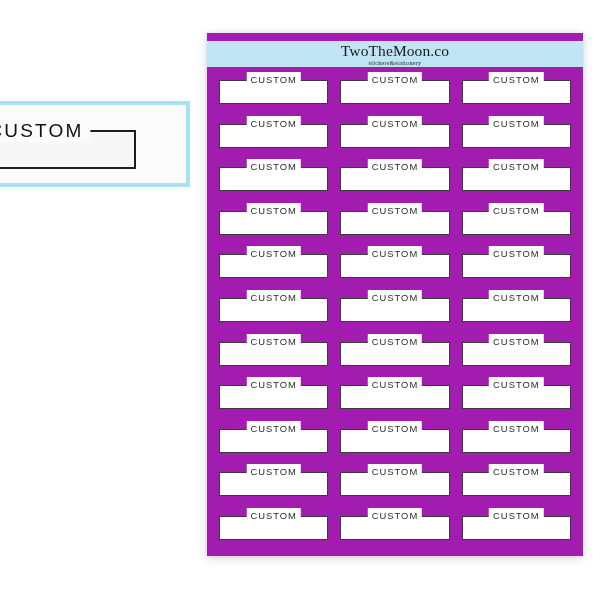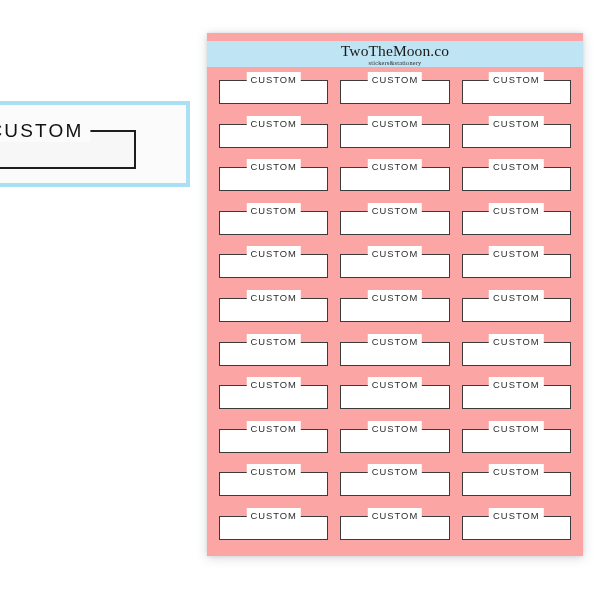--- a/index.html
+++ b/index.html
@@ -15,21 +15,21 @@
     position: relative;
   }
 
   
   #sticker-sheet {
     position: absolute;
     left: 207px;
     top: 33px;
     width: 376px;
     height: 523px;
-    background: #fca5a5;
+    background: #a21caf;
     box-shadow: 0 2px 10px rgba(120,130,140,0.30),
                 0 0 3px rgba(130,140,150,0.22);
     box-sizing: border-box;
     overflow: hidden;
   }
 
   #sheet-header {
     position: absolute;
     left: 0;
     top: 8px;

